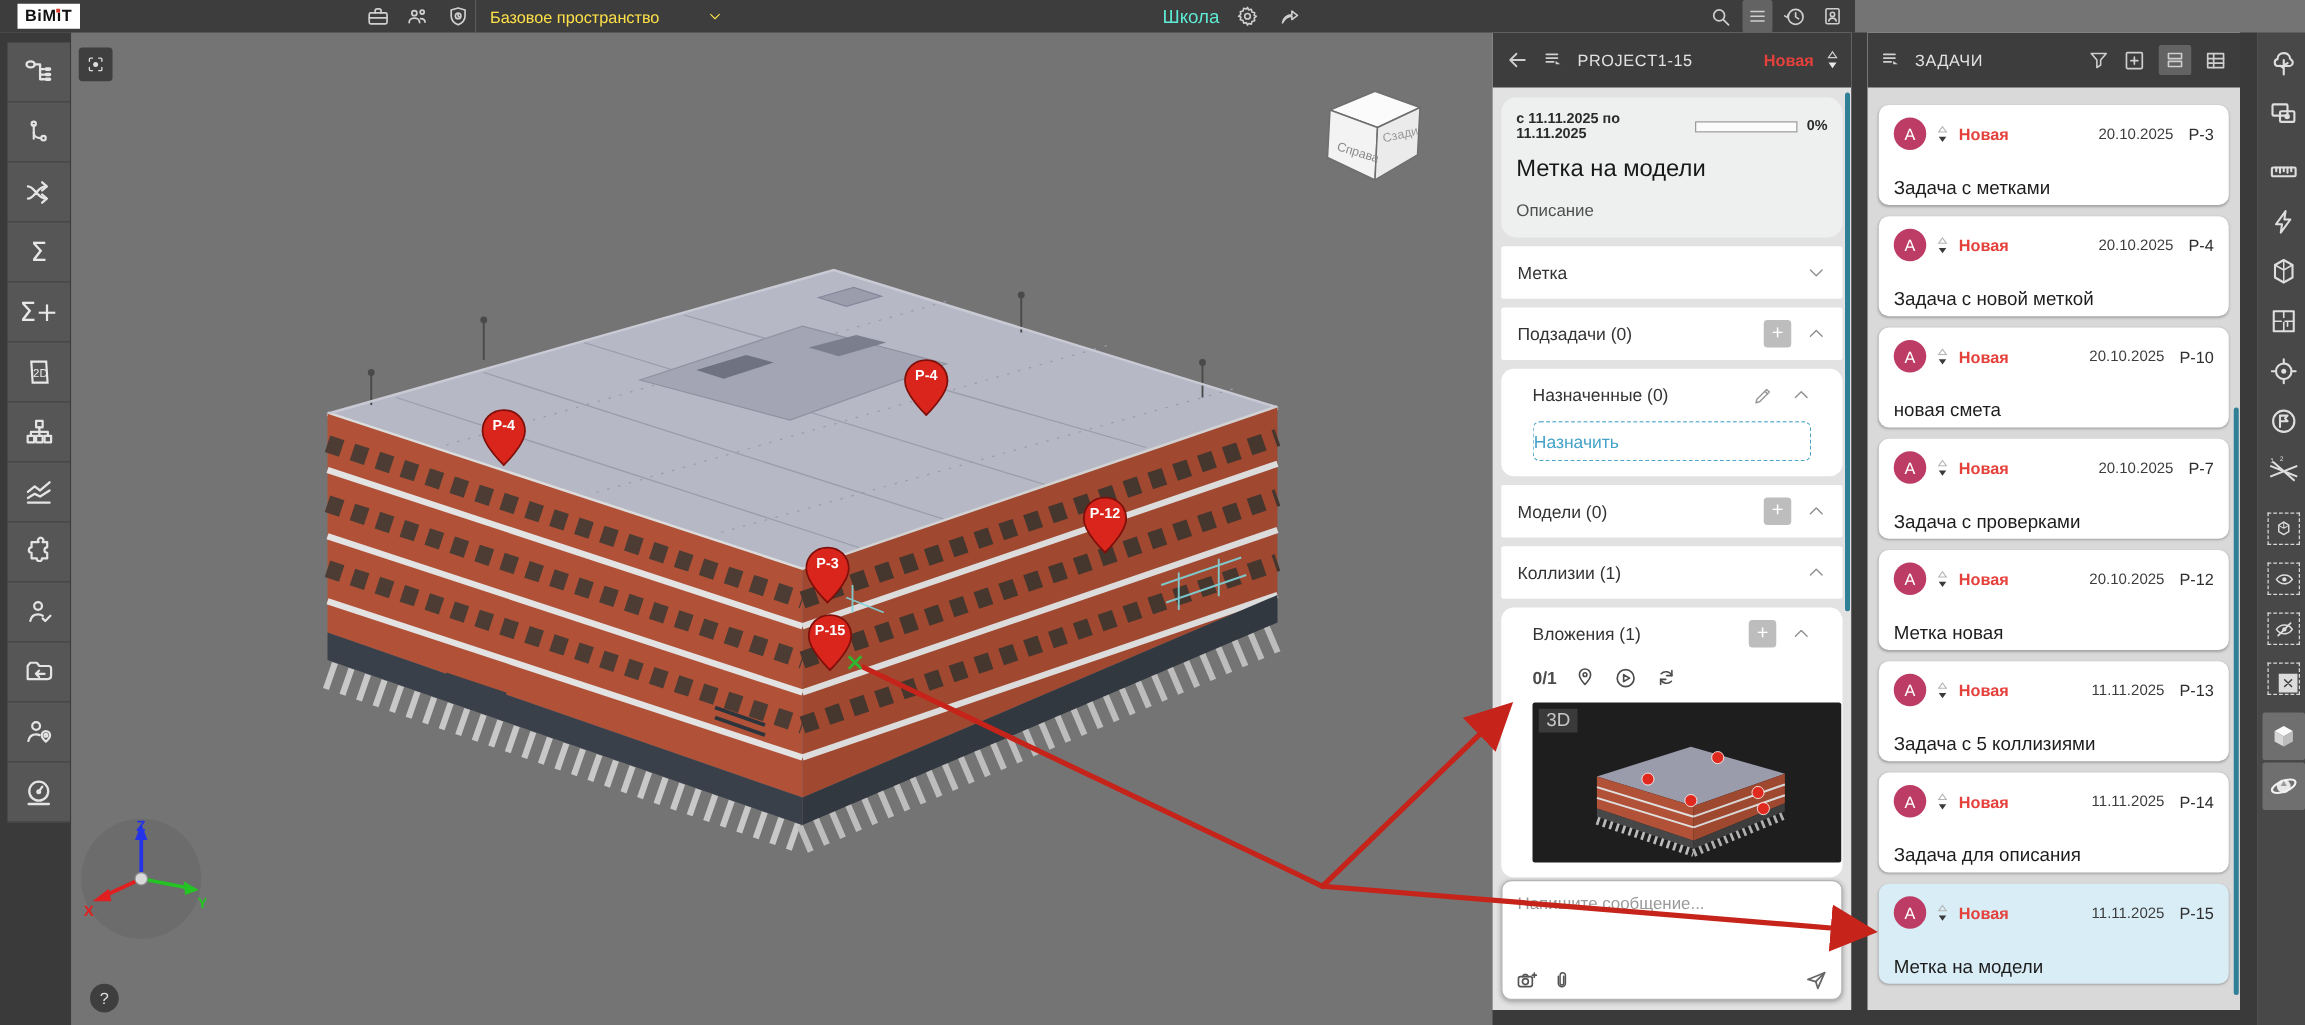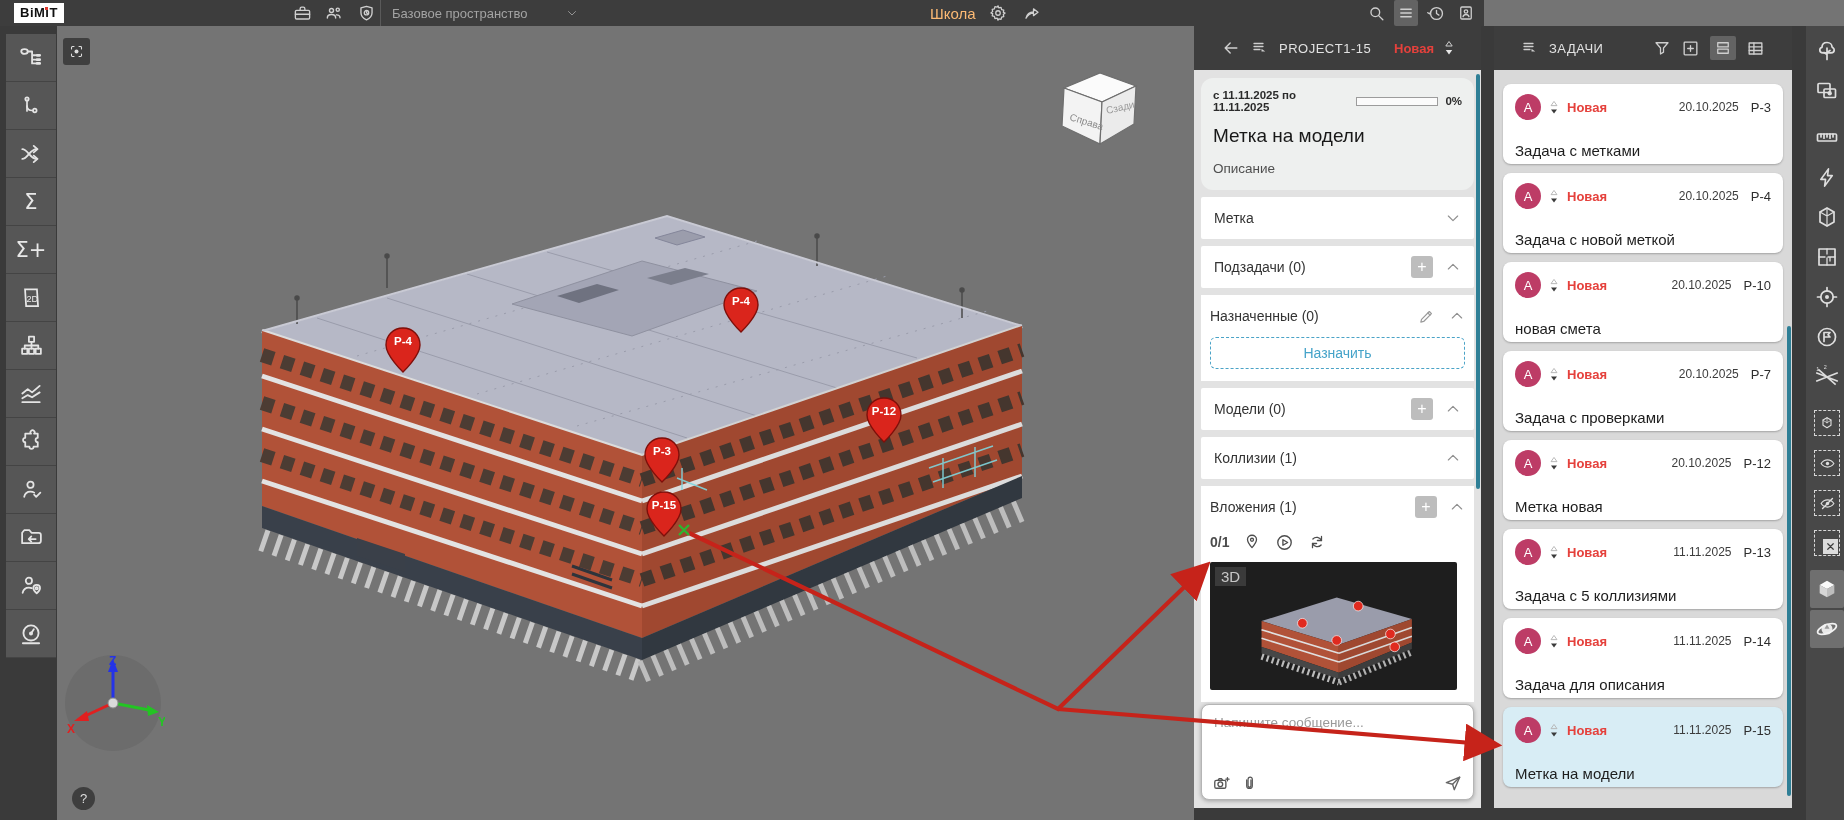--- a/index.html
+++ b/index.html
@@ -8,23 +8,23 @@
   svg.ic{fill:none;stroke:currentColor;stroke-width:1.7;stroke-linecap:round;stroke-linejoin:round;display:block}
 
   
   #topbar{position:absolute;left:0;top:0;width:1484px;height:26px;background:#3d3d3d;z-index:30}
   .logo{position:absolute;left:14px;top:3px;height:20px;background:#fff;color:#111;
         font-weight:bold;font-size:13px;padding:2px 6px 0;letter-spacing:.5px;box-sizing:border-box}
   .logo::after{content:"";position:absolute;top:4px;right:16px;width:3px;height:3px;background:#e03a2f}
   .tbi{color:#cfcfcf;display:inline-flex;align-items:center;justify-content:center;width:24px;height:26px;cursor:pointer}
   #tb-tools{position:absolute;left:290px;top:0;display:flex;gap:8px}
   .tb-div{position:absolute;left:380px;top:0;width:1px;height:26px;background:#5a5a5a}
-  #workspace{position:absolute;left:392px;top:0;height:26px;display:flex;align-items:center;gap:38px;color:#a3a3a3;font-size:13px;cursor:pointer}
+  #workspace{position:absolute;left:392px;top:0;height:26px;display:flex;align-items:center;gap:38px;color:#fde047;font-size:13px;cursor:pointer}
   #title-cluster{position:absolute;left:930px;top:0;height:26px;display:flex;align-items:center;gap:10px}
-  #title-cluster .ptitle{color:#fdba74;font-size:15px}
+  #title-cluster .ptitle{color:#5eead4;font-size:15px}
   #tb-right{position:absolute;right:6px;top:0;height:26px;display:flex;align-items:center;gap:6px}
   .tb-active{background:#636363;border-radius:2px}
 
   
   #sidebar{position:absolute;left:0;top:26px;width:57px;height:794px;background:#3a3a3a}
   #sidebar .rail{position:absolute;left:6px;top:8px;width:50px}
   .sb-btn{width:50px;height:47px;background:#565656;border-bottom:1px solid #444;display:flex;
           align-items:center;justify-content:center;color:#e4e4e4;cursor:pointer}
   .sb-btn .glyph{font-size:21px;color:#e8e8e8;font-family:"DejaVu Sans",sans-serif}
 
@@ -37,42 +37,42 @@
   #viewcube{position:absolute;left:995px;top:38px;width:92px;height:86px;cursor:pointer}
   #gizmo{position:absolute;left:4px;top:625px;width:104px;height:104px}
   #help-btn{position:absolute;left:15px;top:761px;width:23px;height:23px;border-radius:50%;background:#3e3e3e;
             color:#ddd;border:none;font-size:13px;cursor:pointer}
 
   
   #panels-bg{position:absolute;left:1194px;top:26px;width:612px;height:794px;background:#3a3a3a}
   .panel{position:absolute;top:0;height:782px;background:#e2e2e2;overflow:hidden}
   #detail-panel{left:0;width:287px}
   #tasks-panel{left:300px;width:298px;background:#d9d9d9}
-  .phead{height:44px;background:#3d3d3d;display:flex;align-items:center;padding:0 27px;gap:10px;color:#dcdcdc}
+  .phead{height:44px;background:#3d3d3d;display:flex;align-items:center;padding:0 10px;gap:10px;color:#dcdcdc}
   .phead .ptxt{font-size:13px;letter-spacing:.5px;color:#e2e2e2}
   .status-red{color:#e5413c;font-weight:bold;font-size:13px}
   .spacer{flex:1}
   .hbtn{color:#cfcfcf;display:flex;align-items:center;justify-content:center;cursor:pointer}
 
   .pbody{position:absolute;left:0;top:44px;right:0;bottom:0;padding:8px 7px 0;box-sizing:border-box}
   .info-block{background:#eef0ef;border-radius:12px;padding:11px 12px 14px;margin-bottom:7px}
   .date-row{display:flex;align-items:center;font-size:11.5px;font-weight:bold;color:#2b2b2b}
   .pg-track{width:86px;height:7px;border:1px solid #9c9c9c;background:#fbfbfb;margin:0 7px 0 10px}
   .pg-fill{width:0;height:100%;background:#58a6c6}
   .task-title{font-size:19px;color:#181818;margin:12px 0 14px}
   .desc{font-size:13.5px;color:#4f4f4f}
   .prow{display:flex;align-items:center;background:#fff;padding:0 13px;height:42px;margin-bottom:7px;border-radius:2px}
   .prow .lbl{flex:1;font-size:14px;color:#333}
   .addbox{width:22px;height:22px;background:#bdbdbd;border-radius:3px;color:#fff;display:flex;align-items:center;
           justify-content:center;font-size:16px;margin-right:12px;cursor:pointer}
   .chev{color:#8f8f8f;cursor:pointer}
-  .block{background:#fff;border-radius:0;margin-bottom:7px;padding:0 9px 12px}
+  .block{background:#fff;border-radius:10px;margin-bottom:7px;padding:0 25px 12px}
   .block .brow{display:flex;align-items:center;height:42px}
   .assign-btn{border:1.5px dashed #4aa3c7;border-radius:6px;color:#45a3c9;font-size:14px;height:30px;
-              display:flex;align-items:center;justify-content:center;cursor:pointer;background:#fff}
+              display:flex;align-items:center;cursor:pointer;background:#fff}
   .att-tools{display:flex;align-items:center;gap:14px;height:28px;color:#4c4c4c;font-size:14px;font-weight:bold}
   .thumb{position:relative;margin-top:6px;width:247px;height:128px;background:#1e1e1e;border-radius:2px;overflow:hidden}
   .thumb .tag3d{position:absolute;left:5px;top:5px;background:#404040;color:#e4e4e4;font-size:15px;padding:1px 6px;opacity:.85}
   #msgbox{position:absolute;left:7px;right:7px;bottom:8px;height:96px;background:#fff;border:1px solid #b5b5b5;
           border-radius:8px;box-shadow:0 1px 4px rgba(0,0,0,.3);box-sizing:border-box;padding:8px 10px 6px}
   #msgbox textarea{width:100%;height:52px;border:none;outline:none;resize:none;font-family:"Liberation Sans",sans-serif;
           font-size:13.5px;color:#333;background:transparent}
   #msgbox textarea::placeholder{color:#9a9a9a}
   .msg-icons{display:flex;align-items:center;gap:10px;color:#555}
   .vscroll{position:absolute;width:4px;background:#2f7f96;z-index:5;border-radius:2px;cursor:grab}

